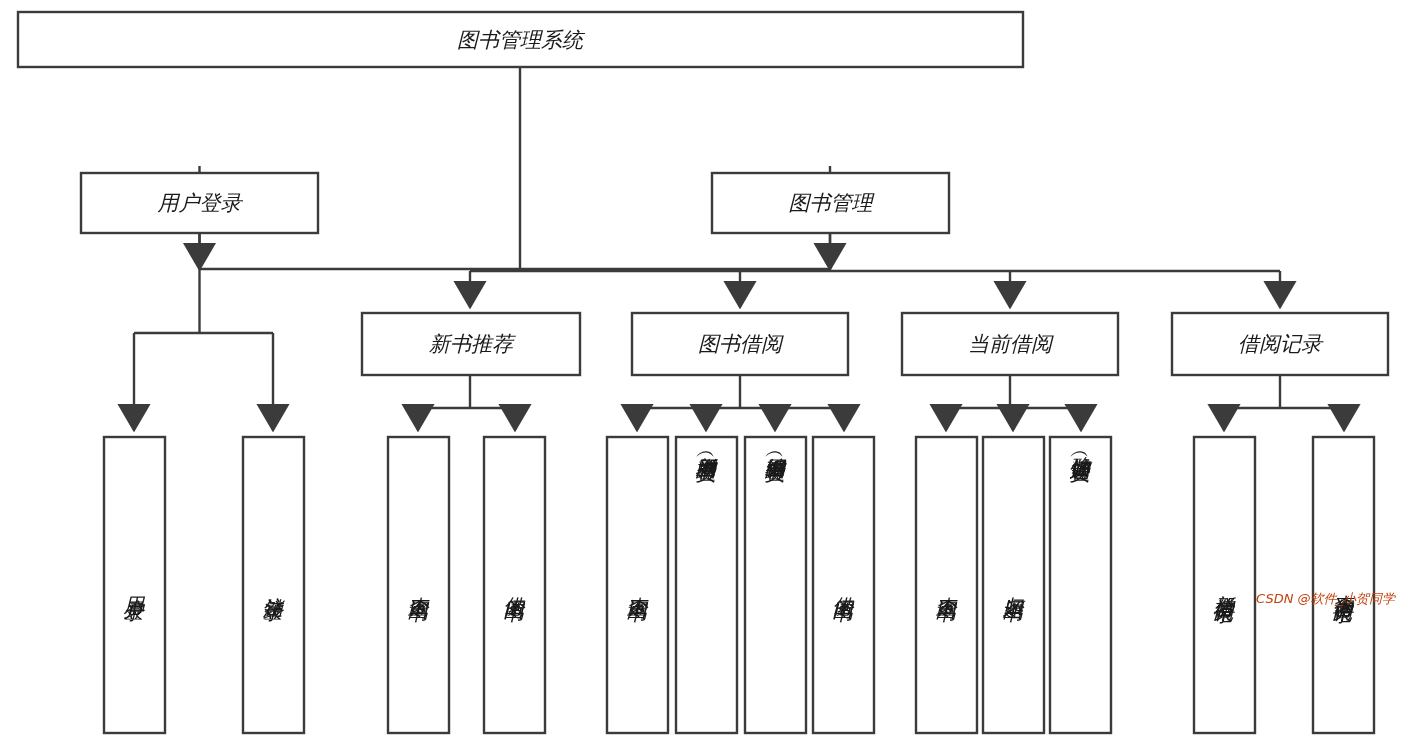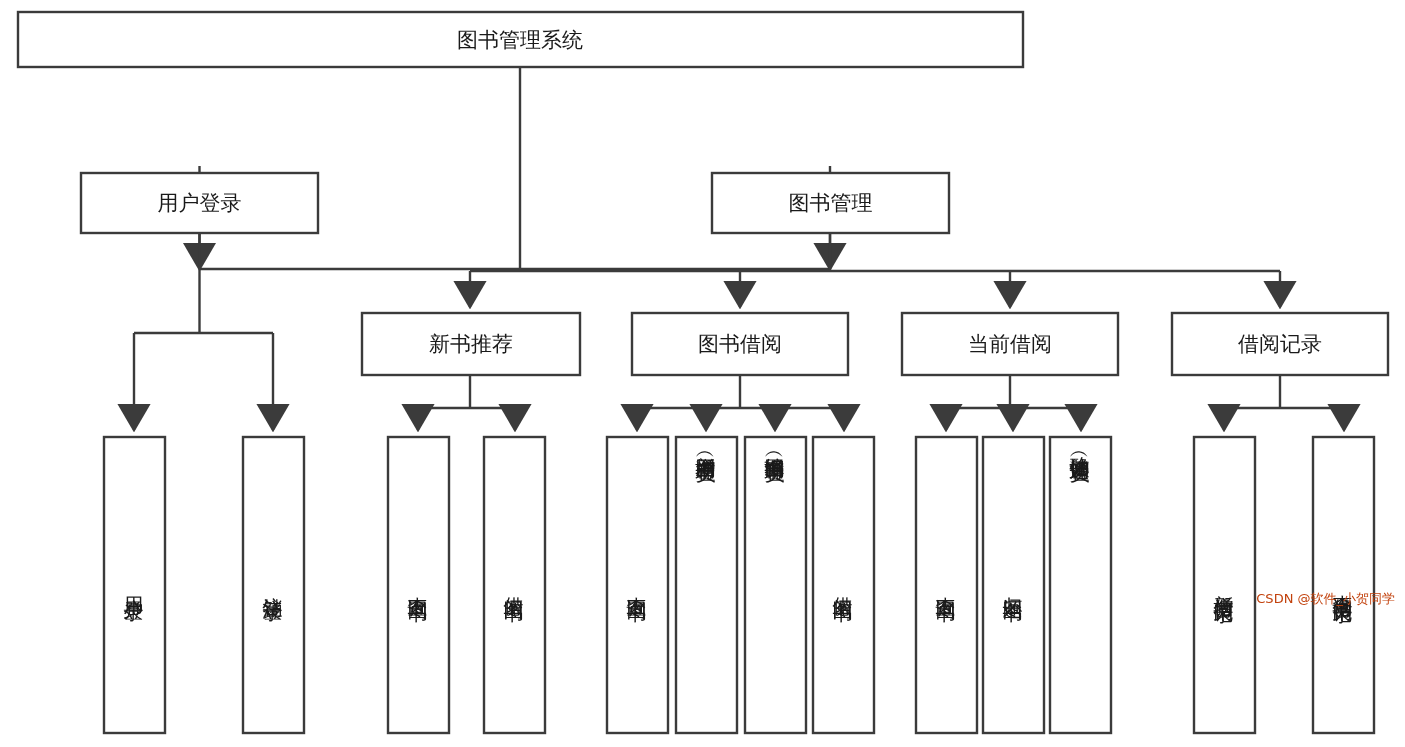--- a/index.html
+++ b/index.html
@@ -11,20 +11,21 @@
     width: 1405px;
     height: 747px;
     font-family: "DejaVu Sans", "Liberation Sans", sans-serif;
     overflow: hidden;
     position: relative;
   }
   #diagram-root {
     position: relative;
     width: 1405px;
     height: 608px;
+    font-style: italic;
   }
   svg#flow {
     position: absolute;
     left: 0;
     top: 0;
     width: 1405px;
     height: 747px;
   }
   .node-box {
     fill: #ffffff;

